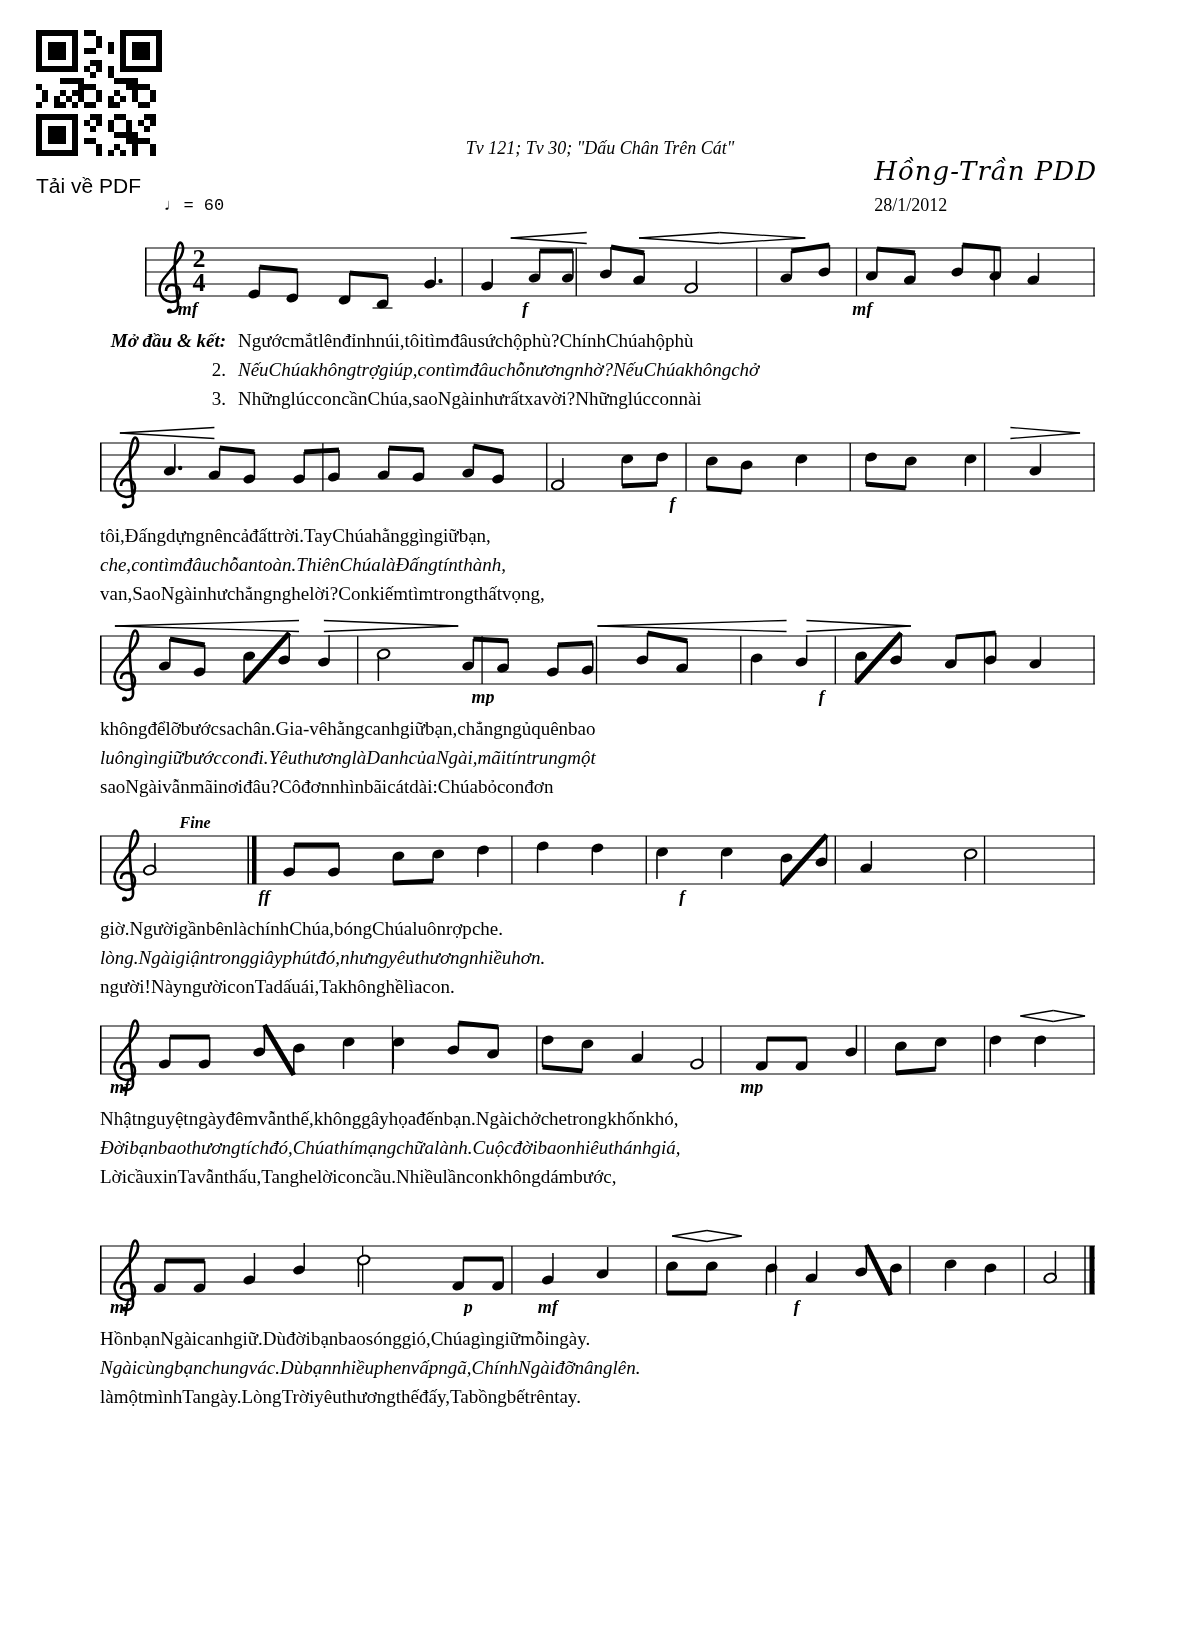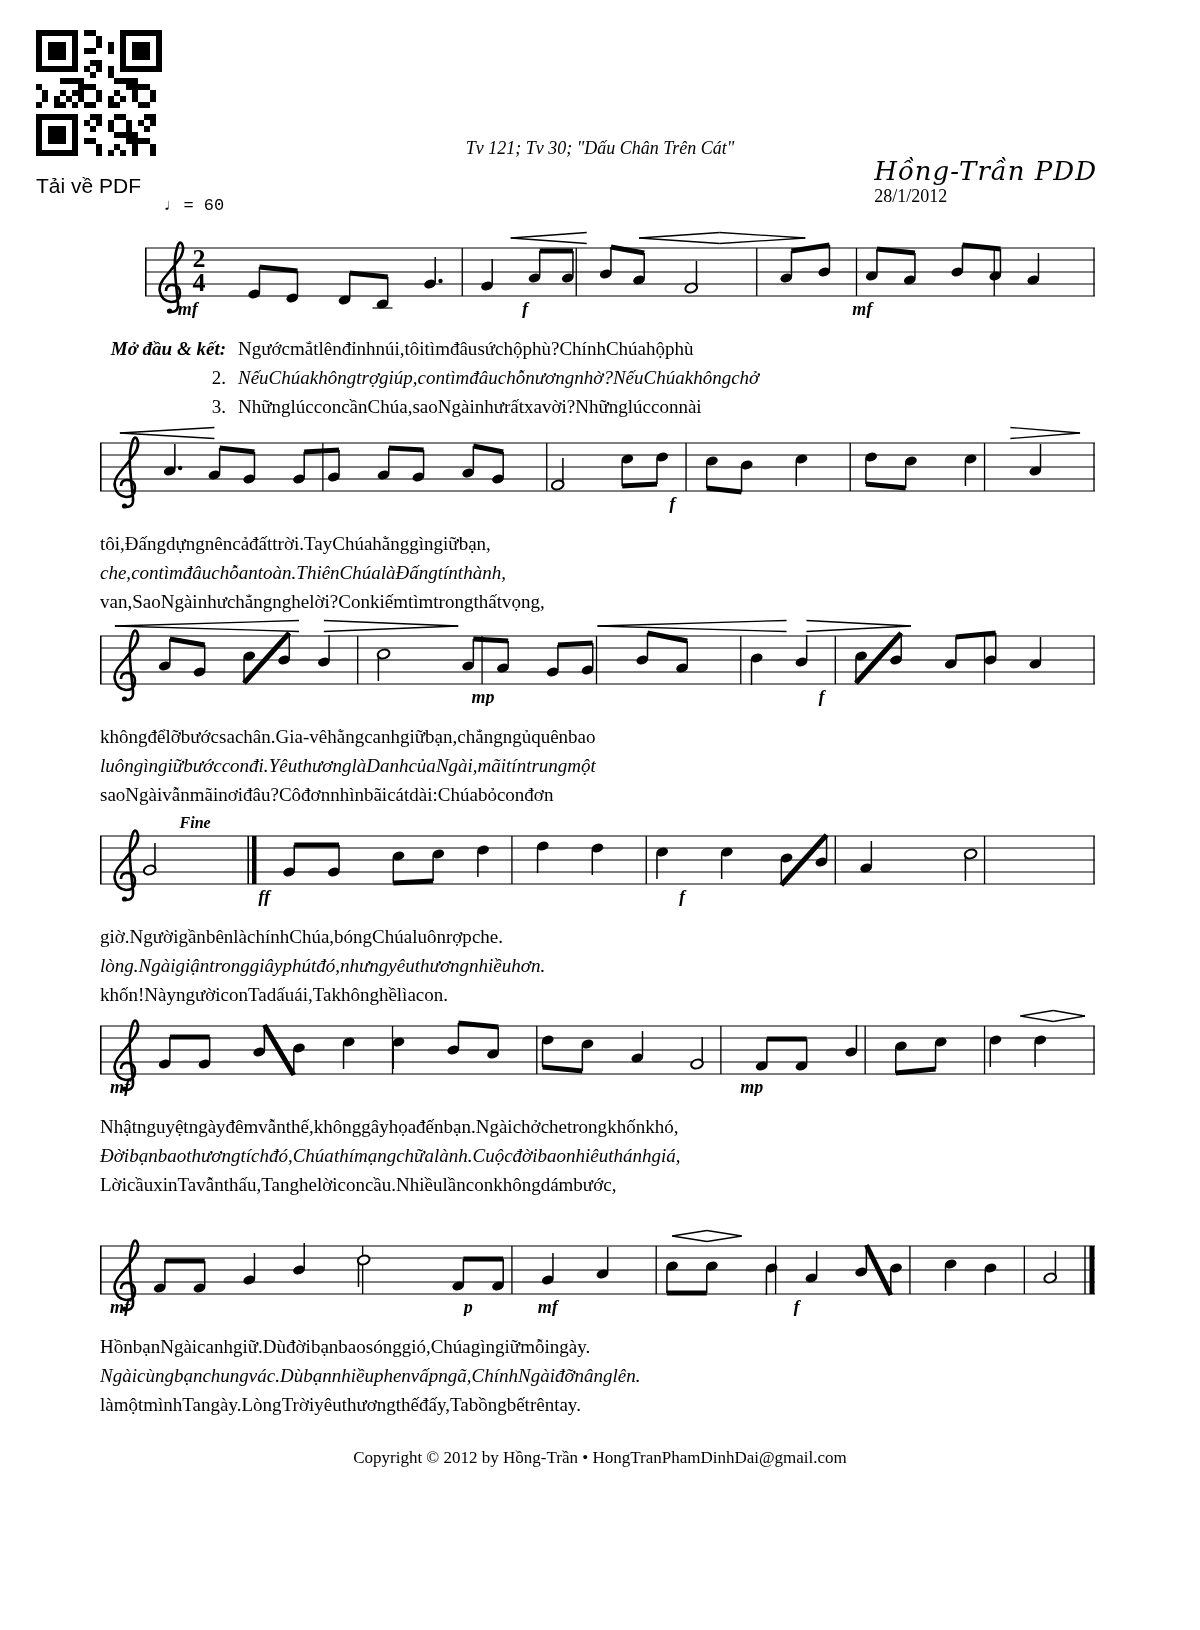--- a/index.html
+++ b/index.html
@@ -8,29 +8,29 @@
         font-family:"Liberation Serif",serif;color:#000;overflow:hidden}
   .qr-block{position:absolute;left:36px;top:30px}
   .qr{width:128px;height:128px}
   .qr-caption{font-family:"Liberation Sans",sans-serif;font-size:21px;margin-top:16px}
   .title{position:absolute;left:0;right:0;top:70px;text-align:center;
          font-size:42px;font-weight:bold;letter-spacing:.5px}
   .subtitle{position:absolute;left:0;right:0;top:138px;text-align:center;
             font-style:italic;font-size:18px}
   .credit{position:absolute;right:103px;top:156px;}
   .author{font-style:italic;font-size:26px;font-family:"DejaVu Serif",serif;letter-spacing:1px}
-  .date{font-size:18px;}
+  .date{font-size:18px;margin-top:9px}
   .tempo{position:absolute;left:163px;top:196px;font-size:17px;
          font-family:Liberation Mono, monospace}
   .system{position:absolute;left:100px;width:995px}
   .sys1{top:228px}.sys2{top:423px}.sys3{top:616px}
   .sys4{top:816px}.sys5{top:1006px}.sys6{top:1226px}
   .staff{position:relative;height:90px}
   .sys1 .staff{margin-left:45px}
-  .lyrics{margin-top:20px}
+  .lyrics{margin-top:12px}
   .lyric-line{display:flex;height:29px;font-size:19px;align-items:baseline}
   .lyric-label{width:138px;text-align:right;padding-right:12px;flex:none}
   .lyric-label.bi{font-weight:bold;font-style:italic}
   .words{flex:1;display:flex;justify-content:flex-start}
   .words.it{font-style:italic}
   .footer{position:absolute;left:0;right:0;top:1448px;text-align:center;font-size:17px}
 </style>
 </head>
 <body>
 
@@ -632,21 +632,21 @@
             <span>đó,</span>
             <span>nhưng</span>
             <span>yêu</span>
             <span>thương</span>
             <span>nhiều</span>
             <span>hơn.</span>
           </span>
         </div>
         <div class="lyric-line">
           <span class="words">
-            <span>khốn!</span>
+            <span>người!</span>
             <span>Này</span>
             <span>người</span>
             <span>con</span>
             <span>Ta</span>
             <span>dấu</span>
             <span>ái,</span>
             <span>Ta</span>
             <span>không</span>
             <span>hề</span>
             <span>lìa</span>
@@ -912,14 +912,13 @@
             <span>Ta</span>
             <span>bồng</span>
             <span>bế</span>
             <span>trên</span>
             <span>tay.</span>
           </span>
         </div>
       </div>
   </div>
 
-  <div class="footer">Copyright © 2012 by Hồng-Trần • HongTranPhamDinhDai@gmail.com</div>
 </div>
 
 </body></html>

